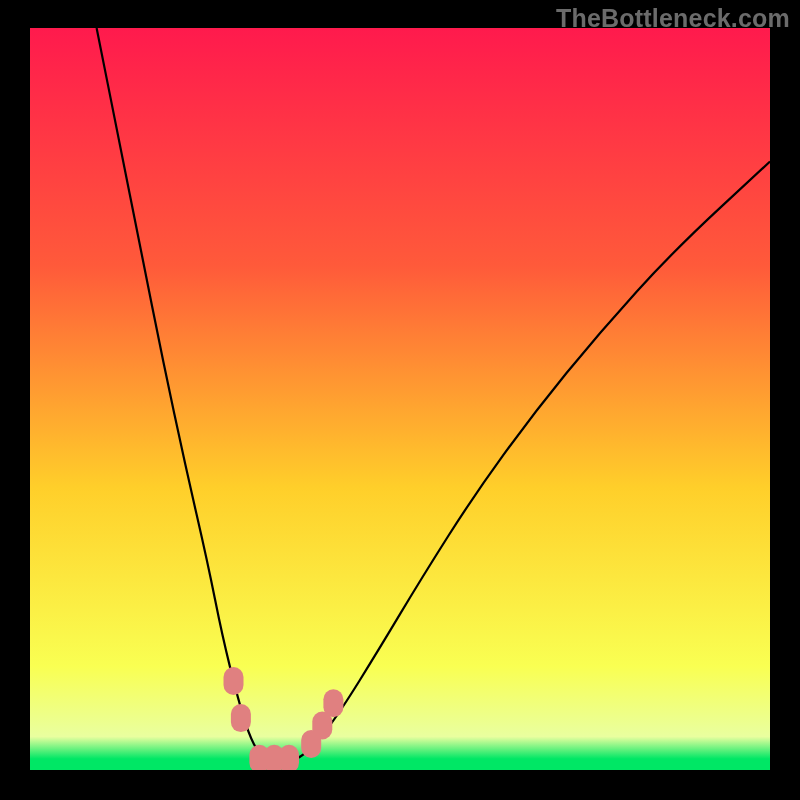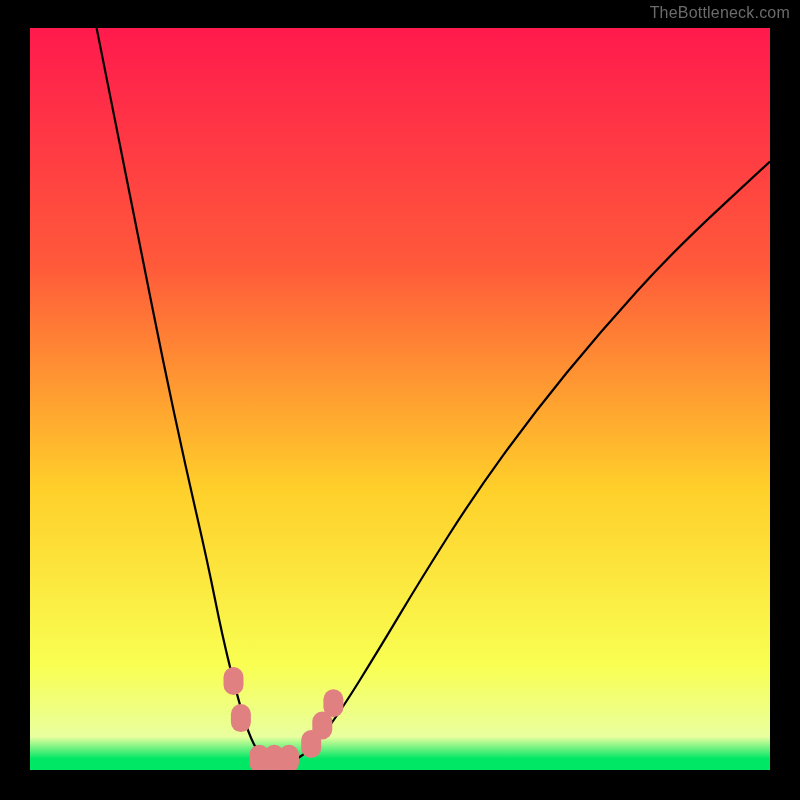--- a/index.html
+++ b/index.html
@@ -15,22 +15,22 @@
     position: relative;
     width: 800px;
     height: 800px;
     background: #000000;
   }
   .watermark {
     position: absolute;
     top: 4px;
     right: 10px;
     color: #6b6b6b;
-    font-size: 16px;
-    font-weight: 400;
+    font-size: 25px;
+    font-weight: 700;
     letter-spacing: 0.2px;
     z-index: 10;
     user-select: none;
   }
   .plot-area {
     position: absolute;
     left: 30px;
     top: 28px;
     width: 740px;
     height: 742px;

